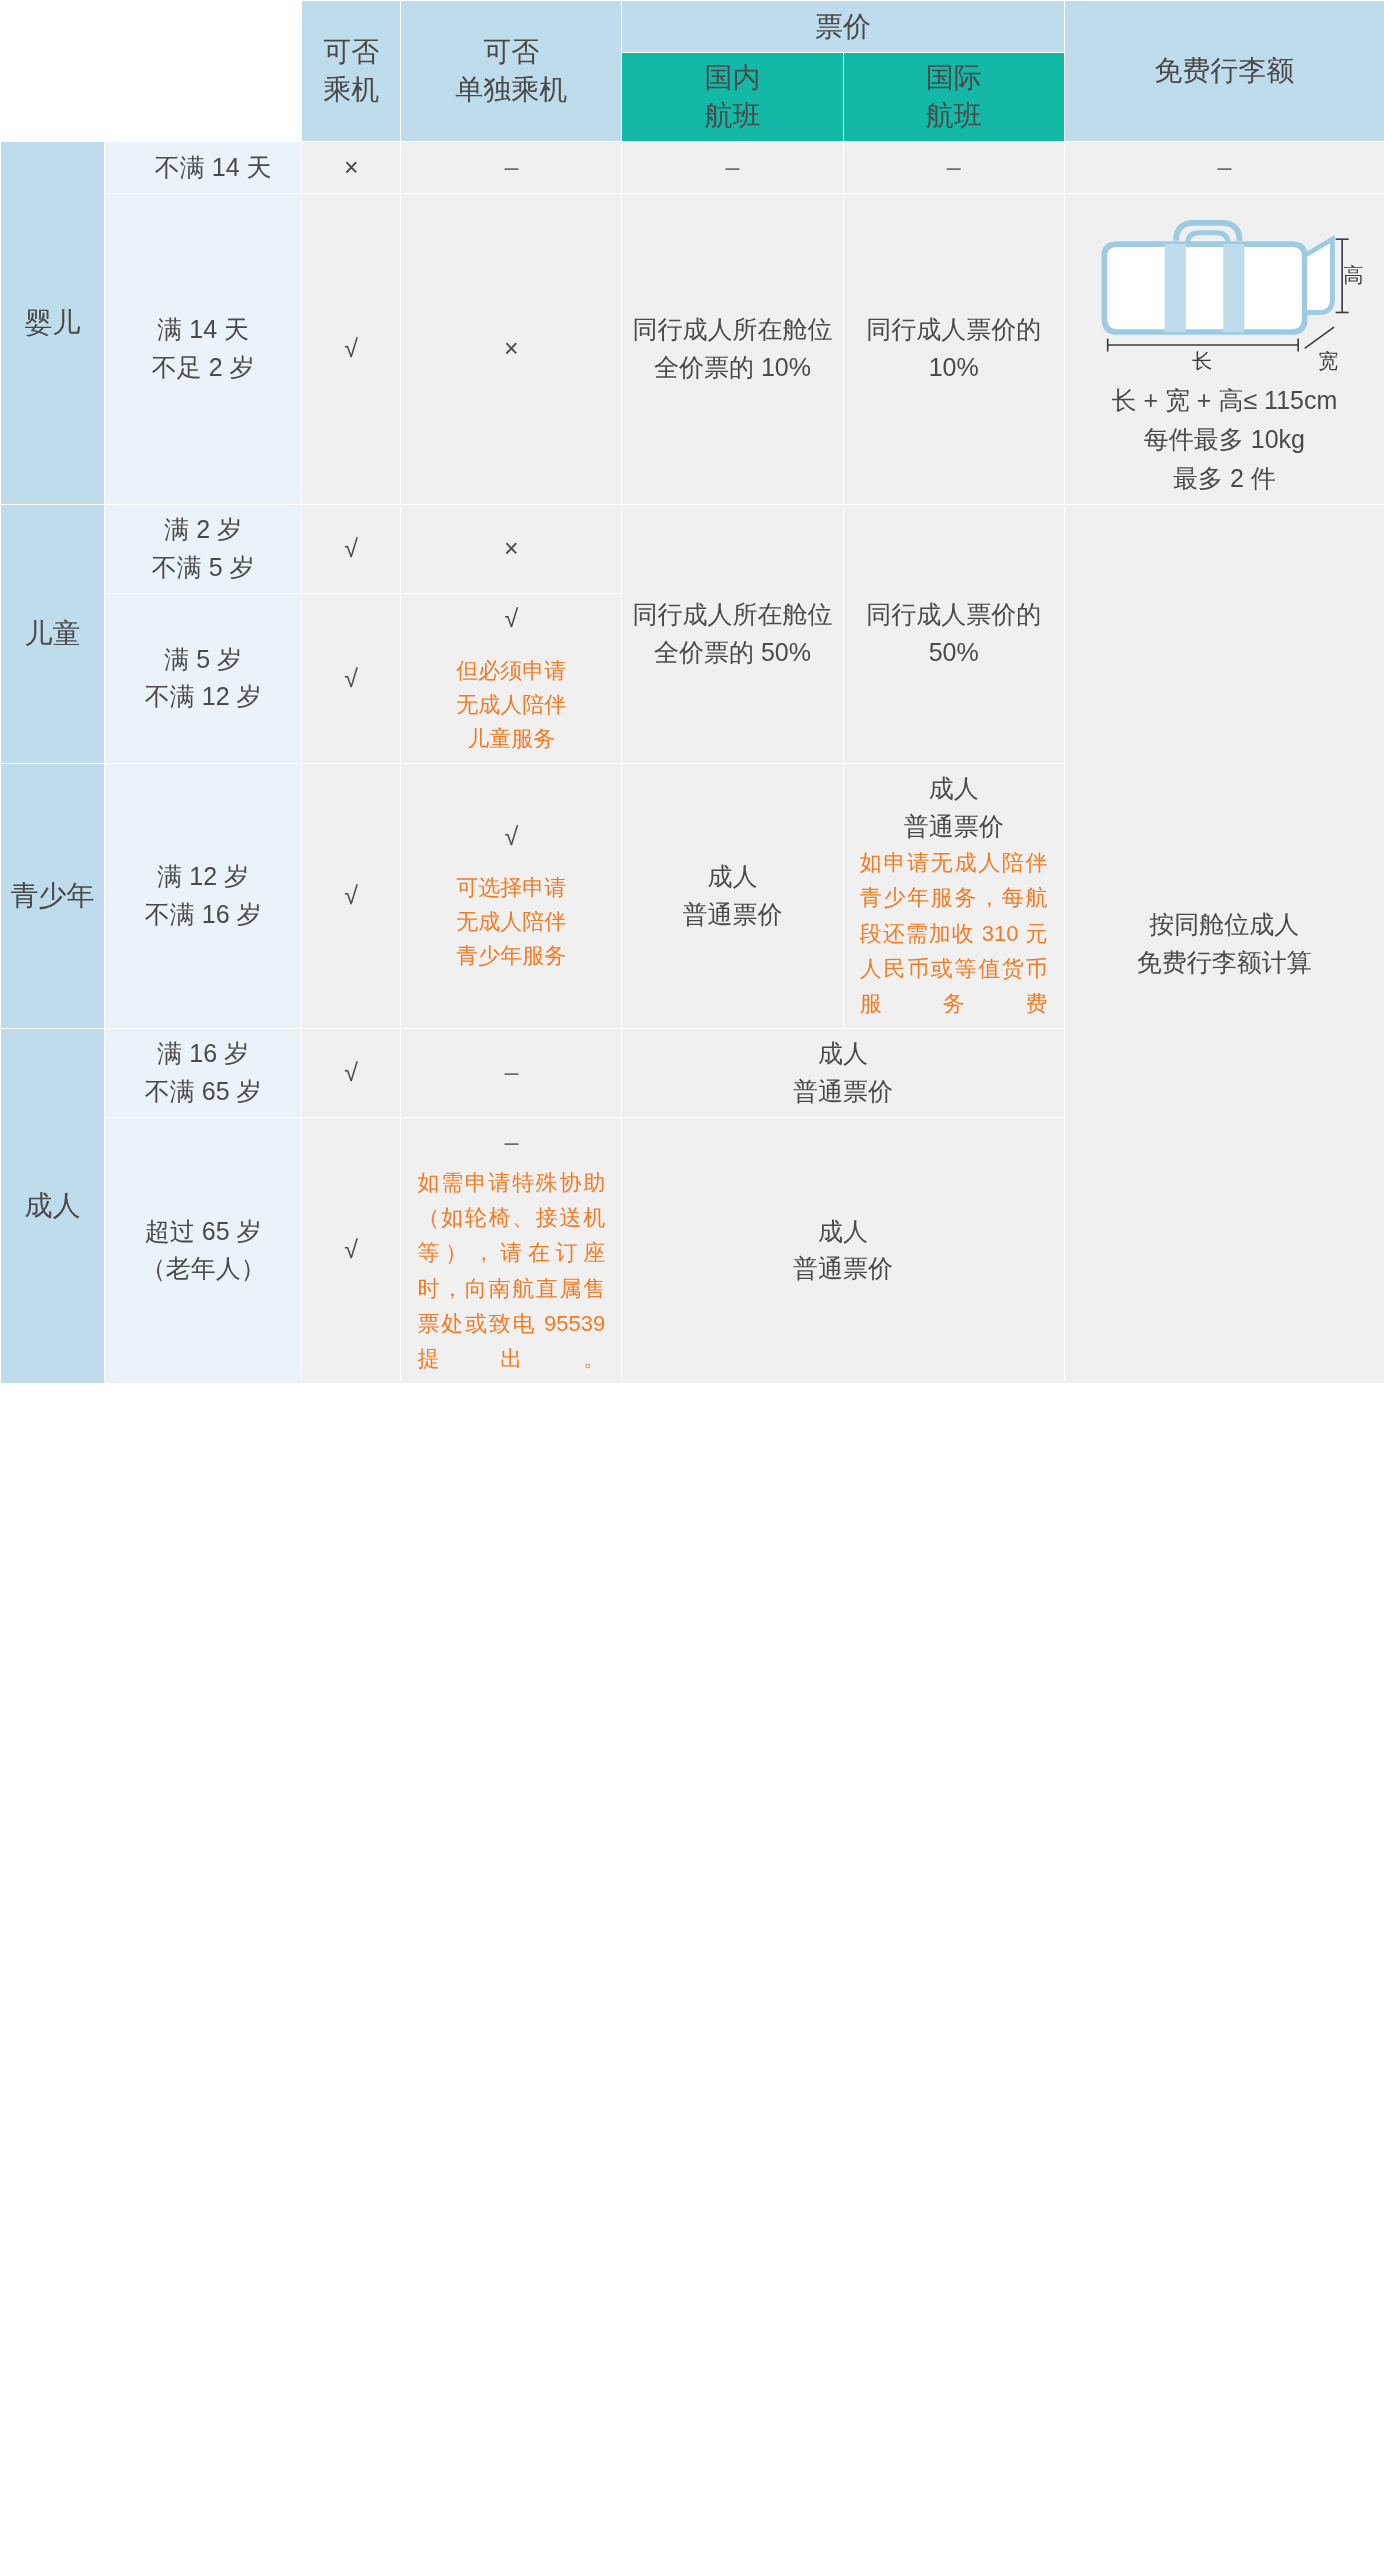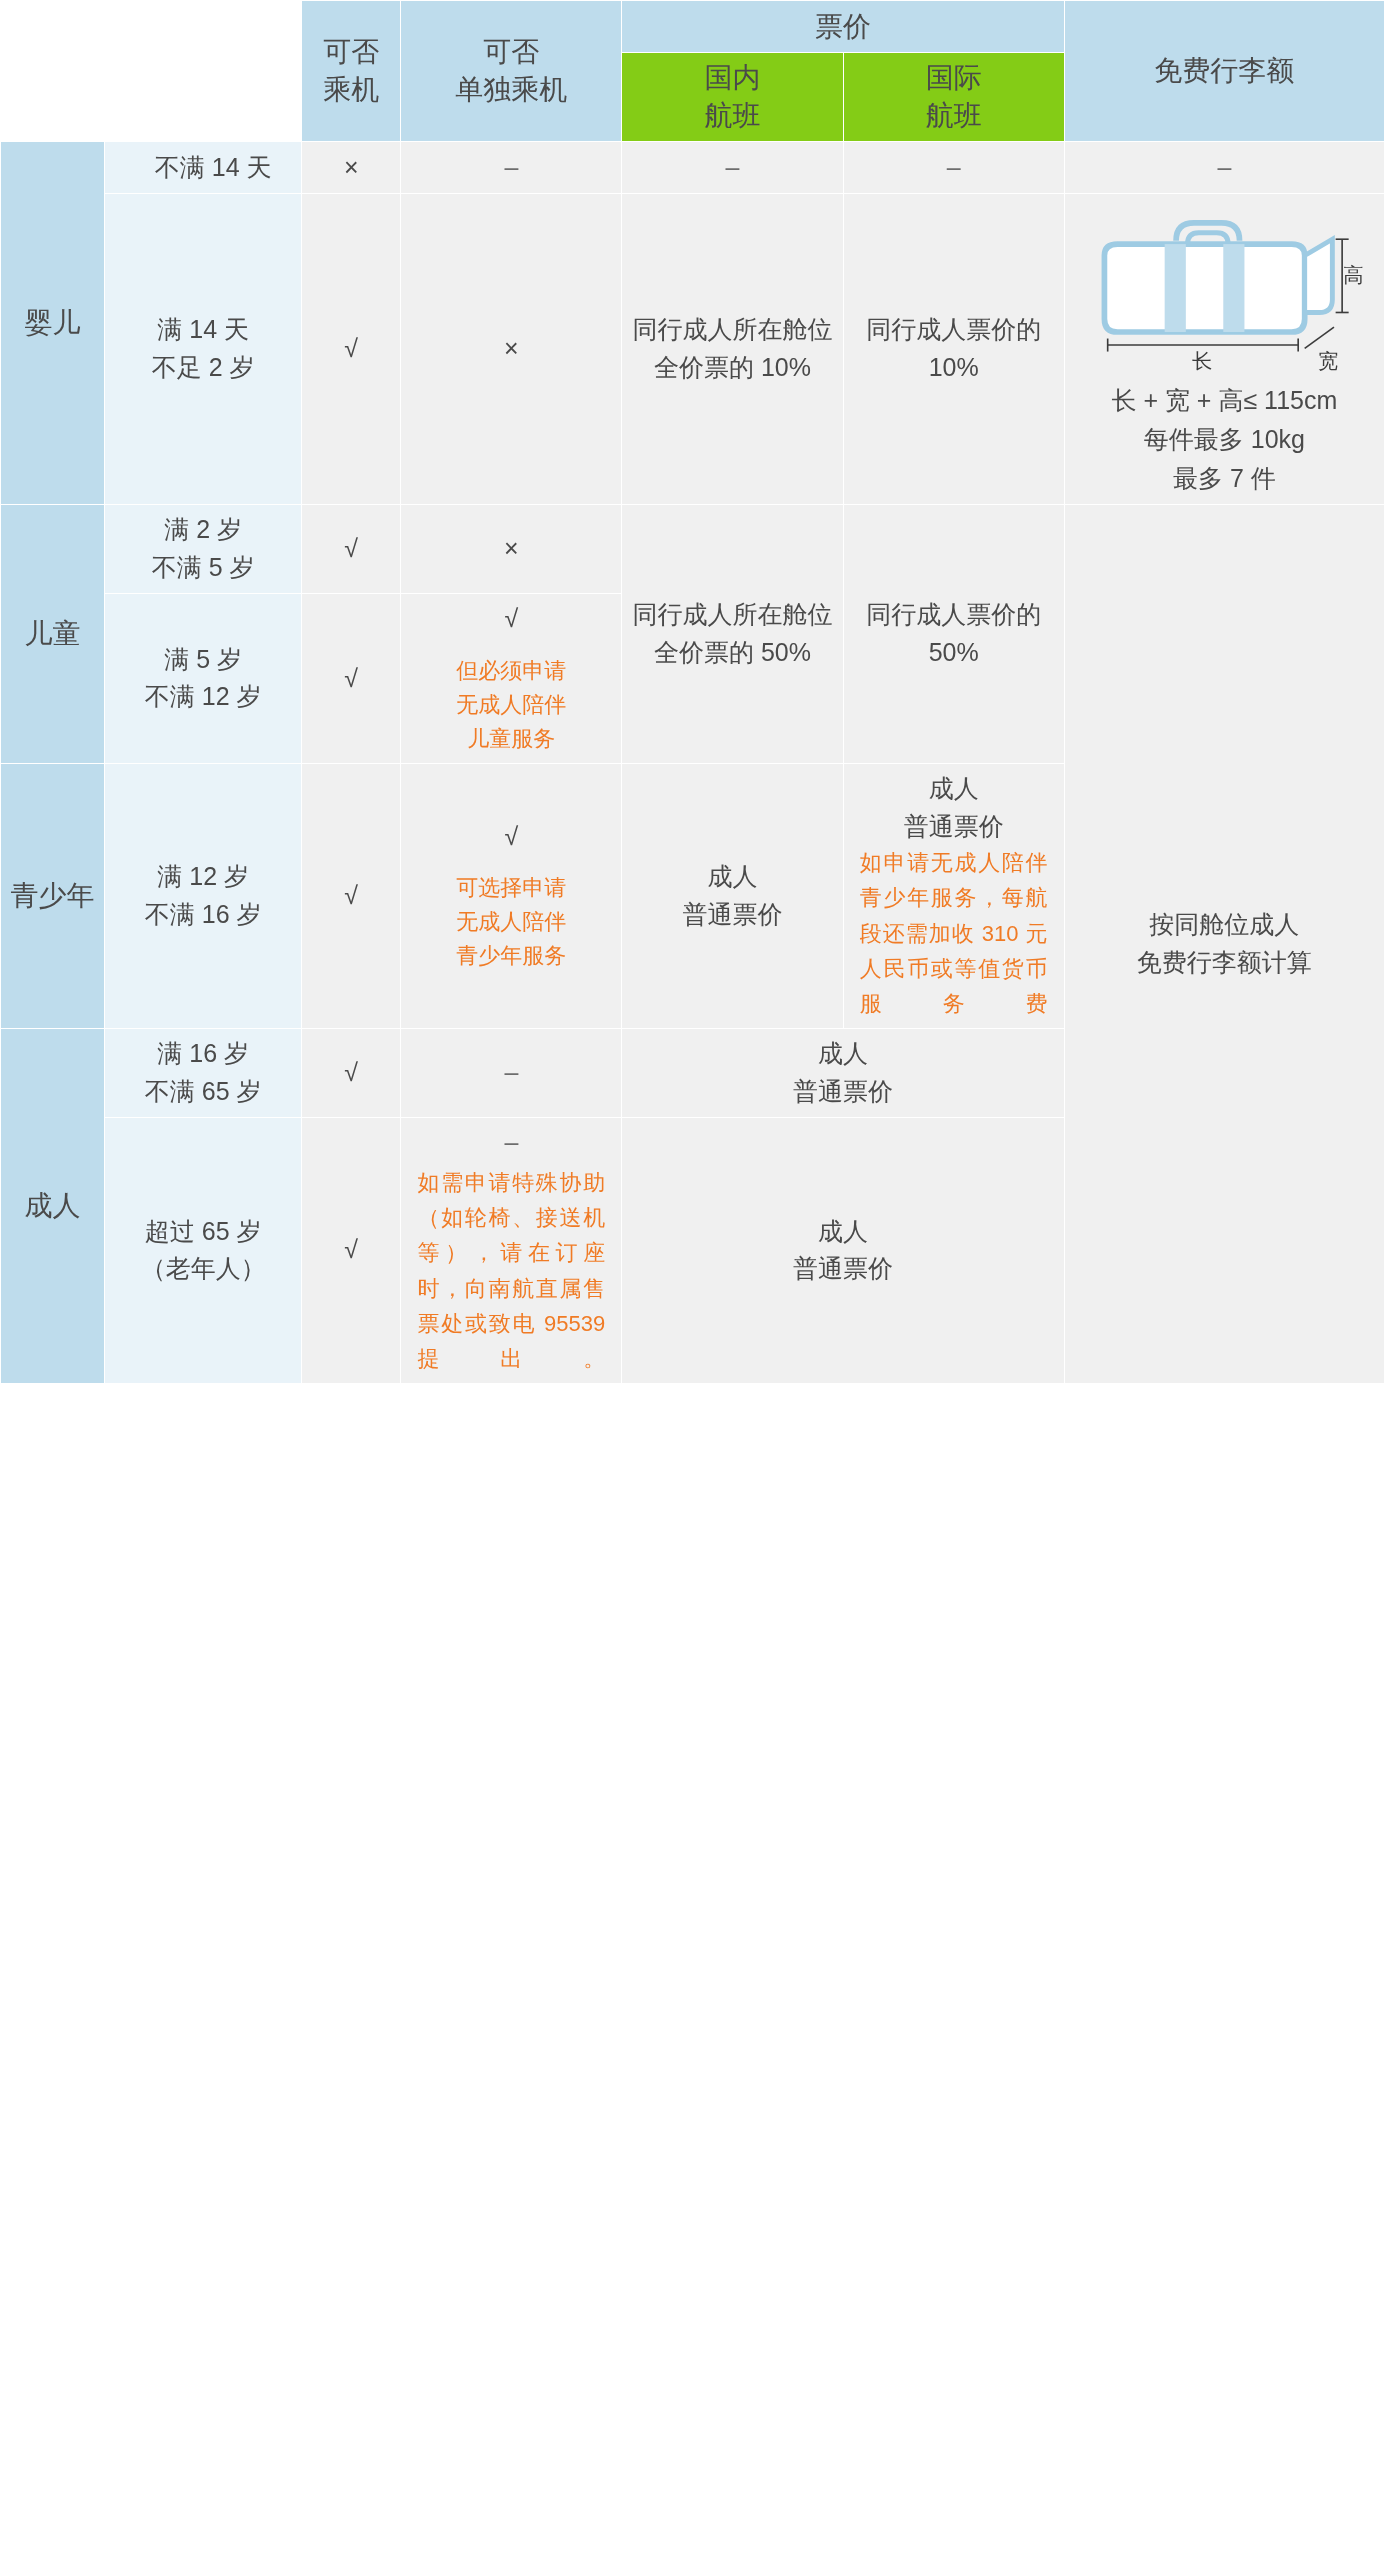--- a/index.html
+++ b/index.html
@@ -36,21 +36,21 @@
   col.c-bag{width:320px;}
 
   
   .hdr{
     background:#bedcec;
     color:#4a4a4a;
     font-size:28px;
     line-height:1.35;
   }
   .hdr-sub{
-    background:#84cc16;
+    background:#14b8a6;
     font-size:28px;
     line-height:1.35;
   }
   .hdr-blank{background:#ffffff;border-color:#ffffff;}
 
   
   .cat{
     background:#bedcec;
     color:#4a4a4a;
     font-size:28px;
@@ -177,21 +177,21 @@
               <line x1="34" y1="164" x2="34" y2="180" stroke="#3c3c3c" stroke-width="2"></line>
               <line x1="268" y1="164" x2="268" y2="180" stroke="#3c3c3c" stroke-width="2"></line>
               <text x="150" y="200" font-size="25" fill="#3c3c3c" font-family="Liberation Sans, sans-serif" text-anchor="middle">长</text>
 
               <line x1="276" y1="176" x2="312" y2="150" stroke="#3c3c3c" stroke-width="2"></line>
               <text x="305" y="200" font-size="25" fill="#3c3c3c" font-family="Liberation Sans, sans-serif" text-anchor="middle">宽</text>
             </svg>
           </div>
           <div class="bag-text" style="white-space:pre-line;">长 + 宽 + 高≤ 115cm
 每件最多 10kg
-最多 7 件</div>
+最多 2 件</div>
         </td>
       </tr>
 
       <tr>
         <td class="cat" rowspan="2">儿童</td>
         <td class="age" style="white-space:pre-line;">满 2 岁
 不满 5 岁</td>
         <td class="cell mark">√</td>
         <td class="cell mark">×</td>
         <td class="cell" rowspan="2">同行成人所在舱位全价票的 50%</td>

